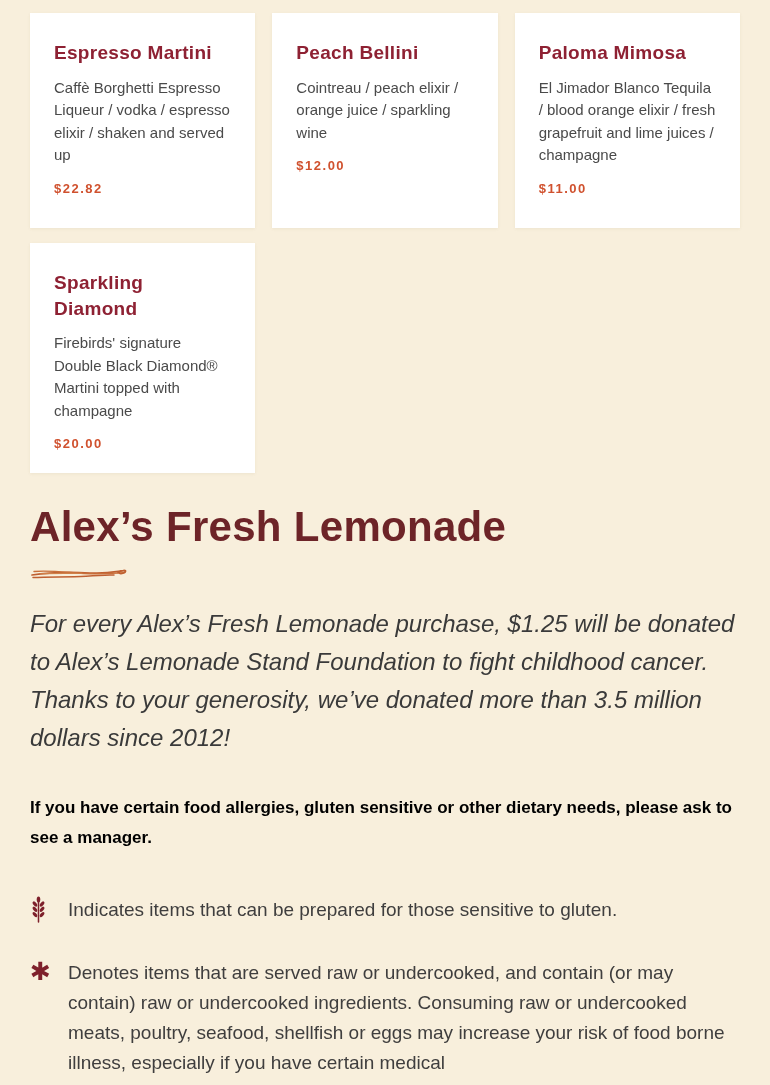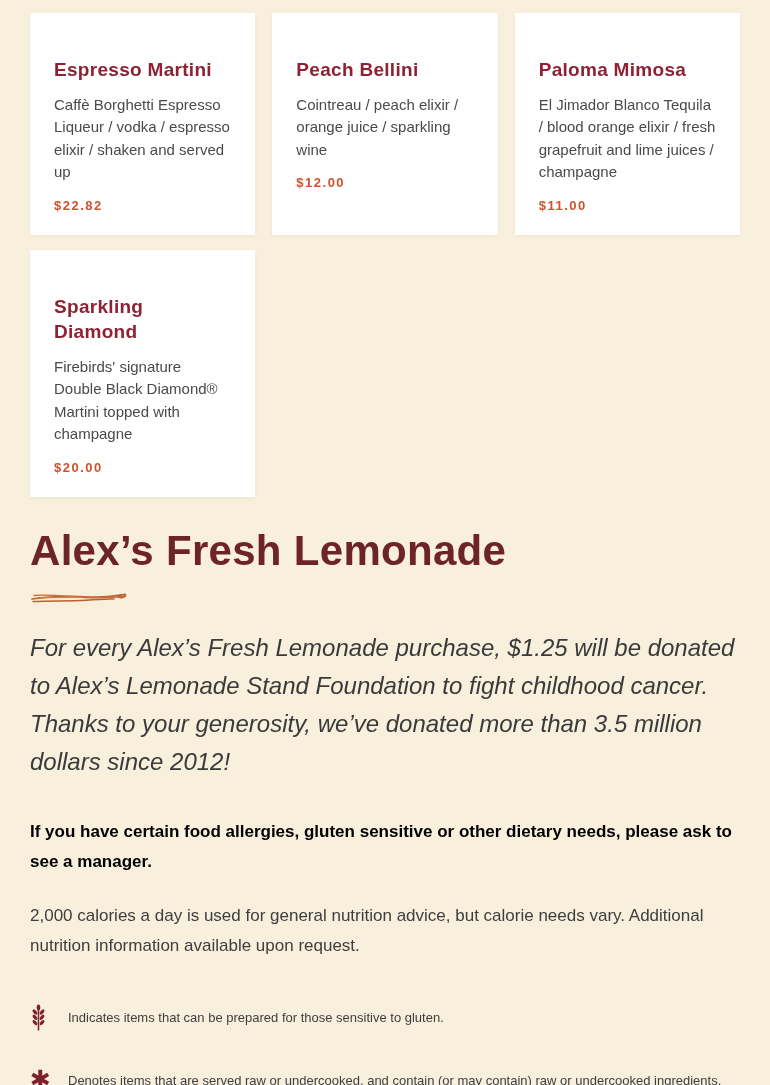--- a/index.html
+++ b/index.html
@@ -13,21 +13,21 @@
 
   
   .cards-grid {
     display: grid;
     grid-template-columns: repeat(3, 1fr);
     gap: 15px 17px;
     grid-auto-rows: minmax(215px, auto);
   }
   .card {
     background: #ffffff;
-    padding: 44px 24px 22px 24px;
+    padding: 27px 24px 22px 24px;
     box-shadow: 0 1px 3px rgba(120,100,60,0.08);
   }
   .card-title {
     font-size: 19px;
     font-weight: bold;
     letter-spacing: 0.3px;
     color: #8e2133;
     line-height: 1.35;
     margin-bottom: 11px;
   }
@@ -94,21 +94,21 @@
     color: #7e202b;
   }
   .asterisk-glyph {
     font-family: "DejaVu Sans", sans-serif;
     font-size: 25px;
     line-height: 25px;
     color: #7e202b;
     font-weight: bold;
   }
   .legend-text {
-    font-size: 13px;
+    font-size: 19px;
     color: #3f3e3e;
     line-height: 30px;
   }
 </style>
 </head>
 <body>
 
 <div class="content">
 
   <div class="cards-grid">
@@ -146,21 +146,20 @@
     <path d="M4 6.5 C 24 4.5, 48 9.5, 68 8.8 S 90 8, 95 7.5" stroke="#c96f3a" stroke-width="1.4" stroke-linecap="round"></path>
     <path d="M3 12.5 C 20 11.5, 38 12.3, 56 11.2 S 78 10.2, 84 10" stroke="#bf5f31" stroke-width="1.5" stroke-linecap="round"></path>
     <path d="M10 8.8 C 26 8, 40 8.6, 52 8.2" stroke="#d08049" stroke-width="1.1" stroke-linecap="round"></path>
     <path d="M88 7.5 c 6 -3.5, 10.5 -2, 5.5 0.5 c -3.5 1.5, -6 0.2, -2.5 -2.3" stroke="#bf5f31" stroke-width="1.5" stroke-linecap="round"></path>
   </svg>
 
   <p class="donation-note">For every Alex’s Fresh Lemonade purchase, $1.25 will be donated to Alex’s Lemonade Stand Foundation to fight childhood cancer. Thanks to your generosity, we’ve donated more than 3.5 million dollars since 2012!</p>
 
   <p class="allergy-note">If you have certain food allergies, gluten sensitive or other dietary needs, please ask to see a manager.</p>
 
-  <p class="calories-note">2,000 calories a day is used for general nutrition advice, but calorie needs vary. Additional nutrition information available upon request.</p>
 
   <div class="legend">
 
     <div class="legend-item">
       <span class="legend-icon">
         <svg width="17" height="28" viewBox="0 0 20 32" fill="#7e202b">
           <rect x="9.1" y="3" width="1.8" height="28" rx="0.9"></rect>
           <ellipse cx="10" cy="3.6" rx="2.1" ry="3.4"></ellipse>
           <ellipse cx="5.8" cy="9" rx="1.9" ry="3.6" transform="rotate(-38 5.8 9)"></ellipse>
           <ellipse cx="14.2" cy="9" rx="1.9" ry="3.6" transform="rotate(38 14.2 9)"></ellipse>

